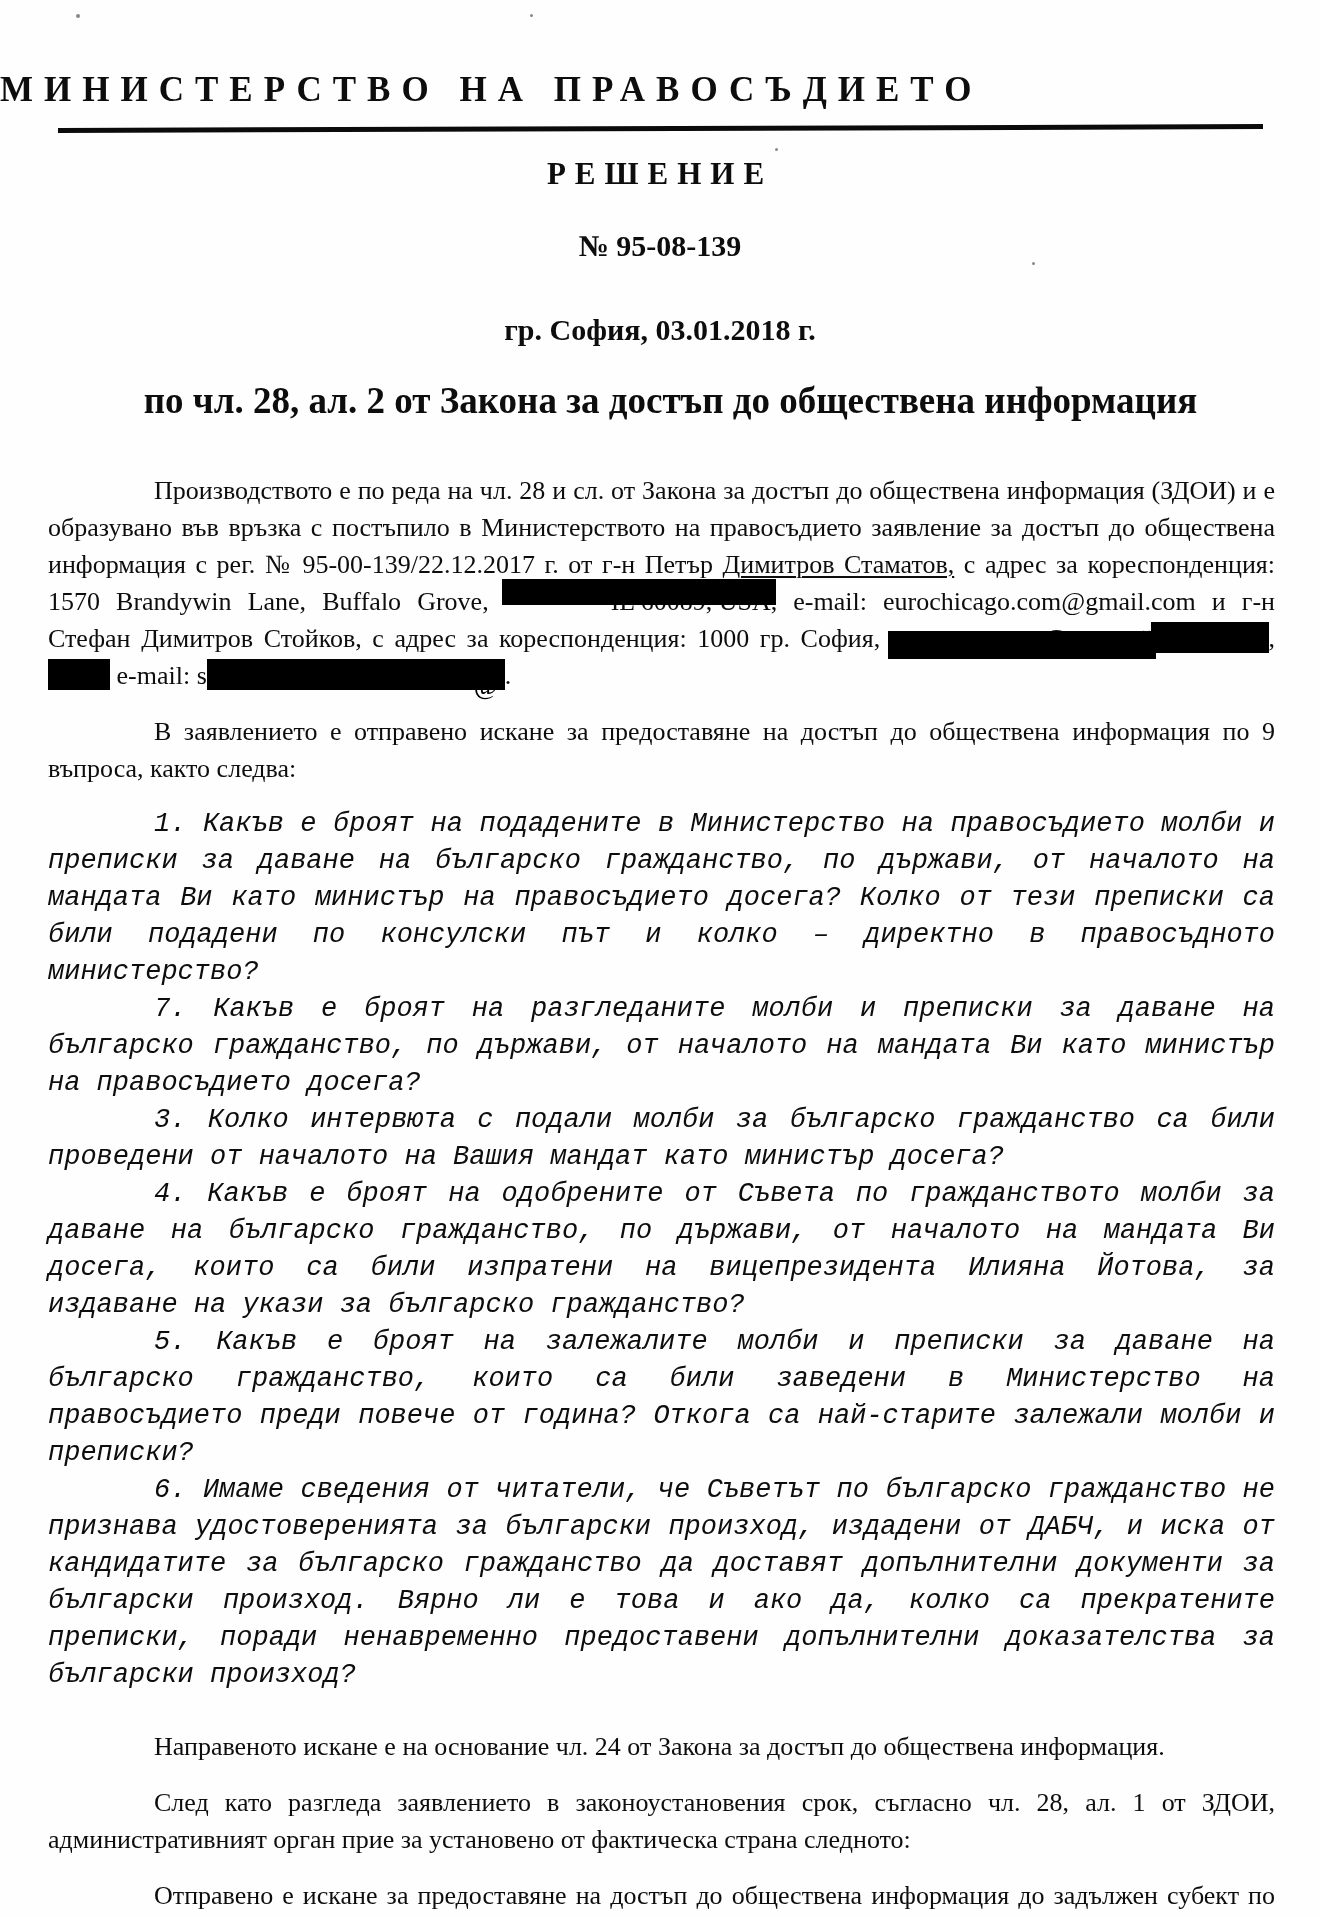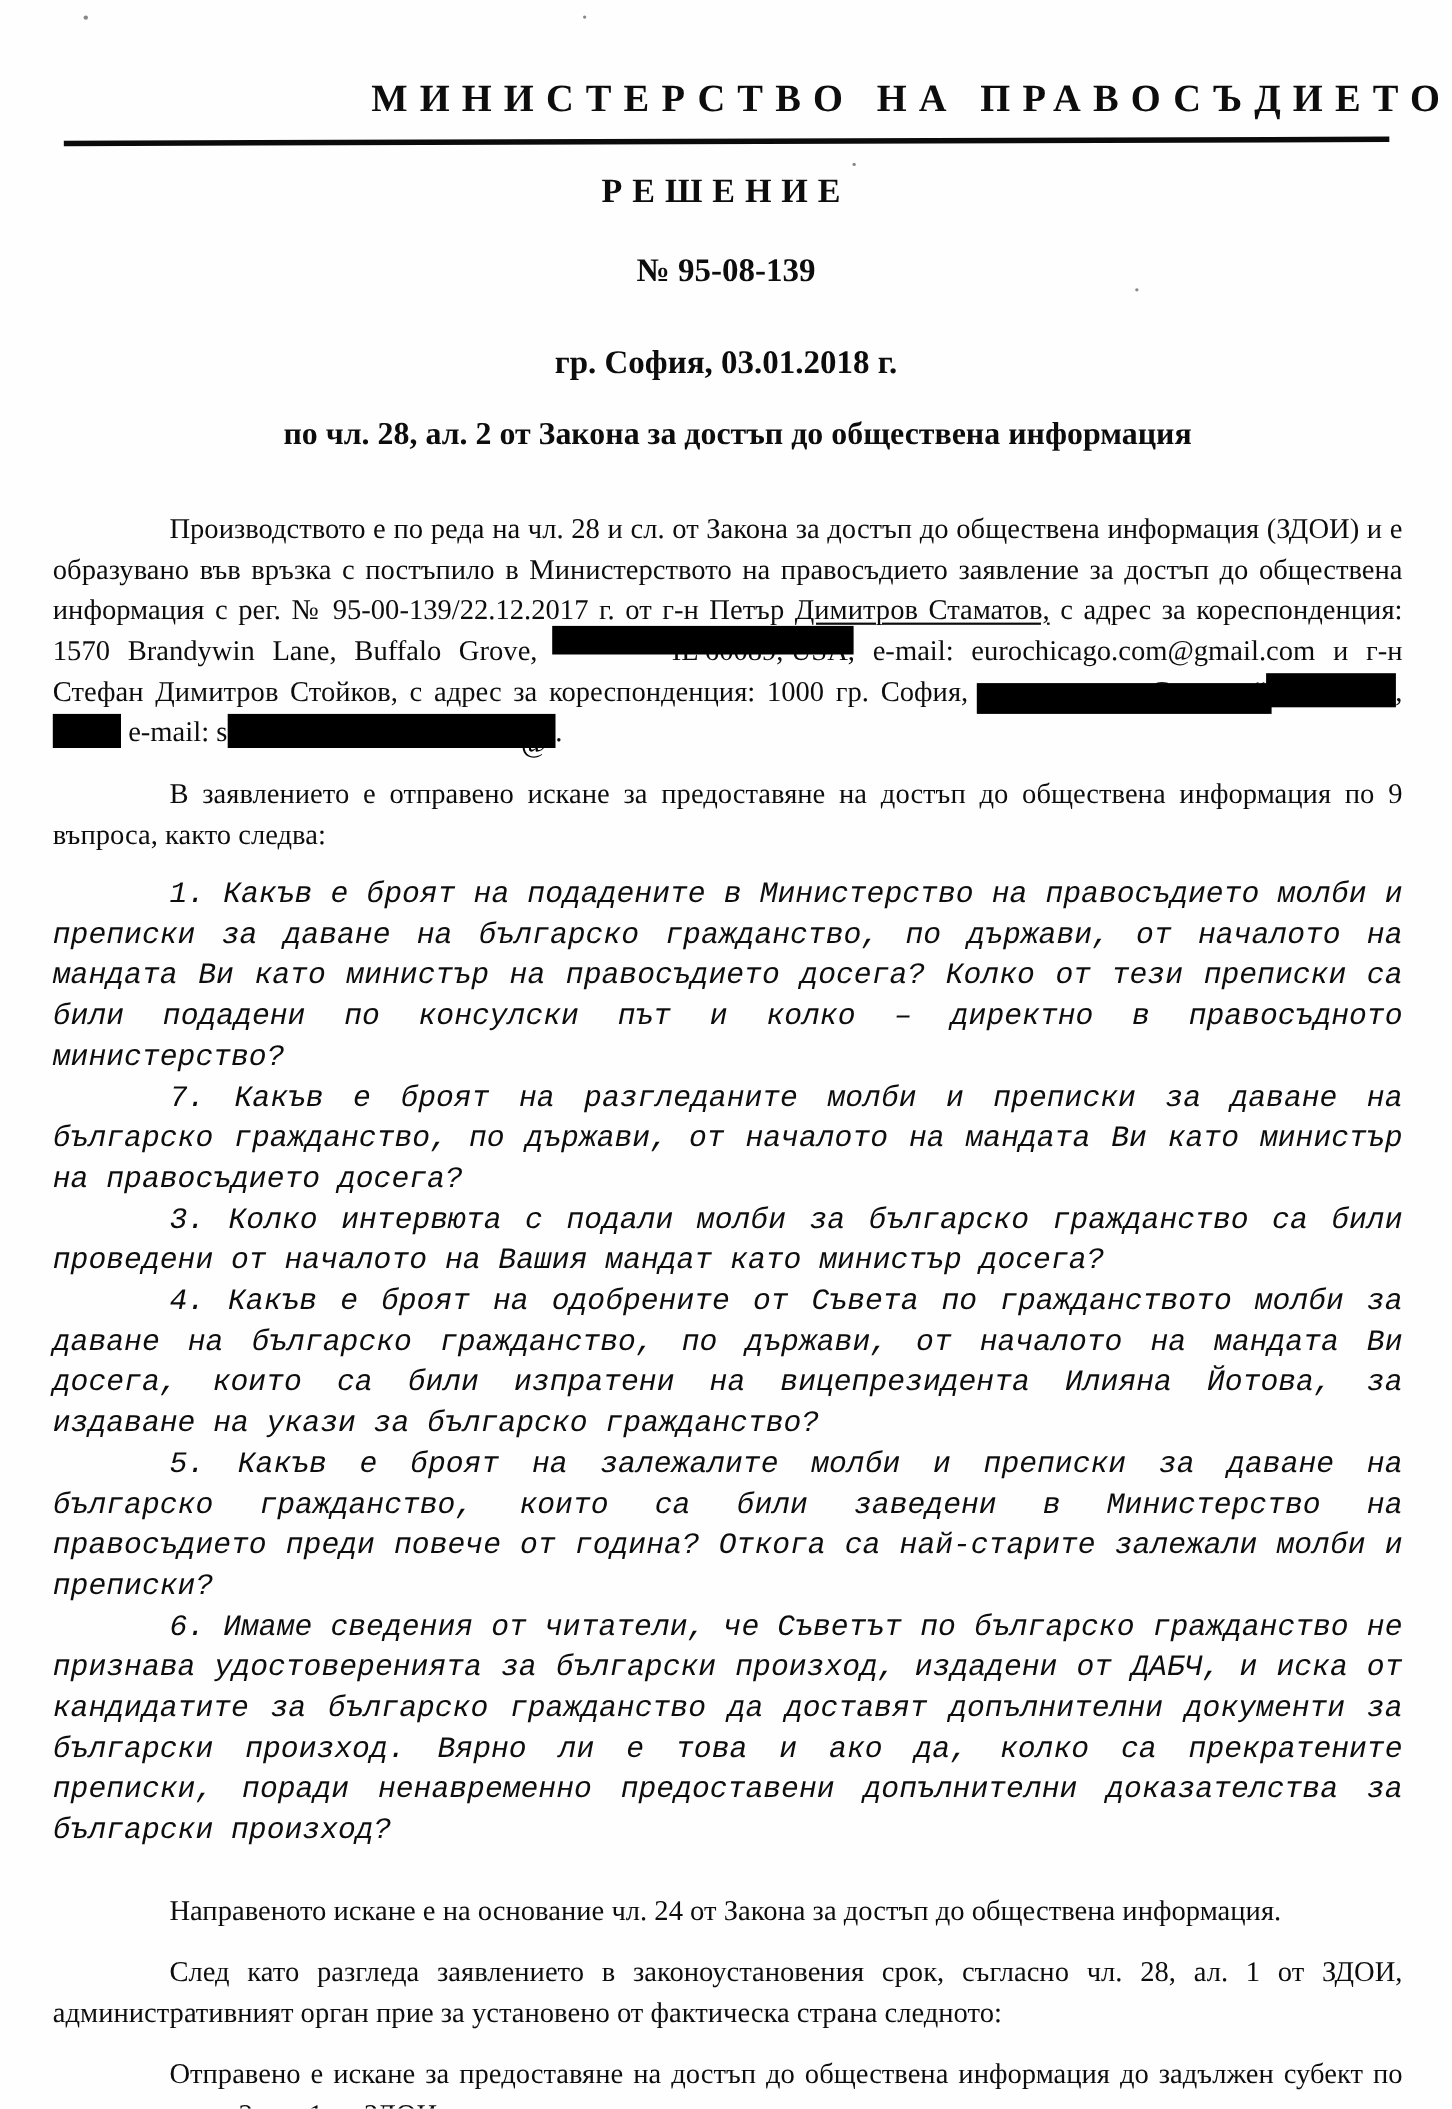--- a/index.html
+++ b/index.html
@@ -9,21 +9,21 @@
     height: 1917px;
     margin: 0 auto;
     background: #fefefe;
     color: #0d0d0d;
     font-family: "Liberation Serif", "DejaVu Serif", serif;
     overflow: hidden;
   }
   
   .ministry {
     padding-top: 70px;
-    text-align: right;
+    text-align: left;
     font-weight: bold;
     font-size: 35px;
     letter-spacing: 11px;
     white-space: nowrap;
   }
   .header-rule {
     position: absolute;
     left: 58px;
     top: 126px;
     width: 1205px;
@@ -47,21 +47,21 @@
   .place-date {
     margin-top: 50px;
     text-align: center;
     font-weight: bold;
     font-size: 30px;
   }
   .subject {
     margin-top: 32px;
     text-align: center;
     font-weight: bold;
-    font-size: 29px;
+    font-size: 37px;
     padding-left: 21px;
   }
   
   main {
     display: block;
     margin-top: 50px;
     padding: 0 45px 0 48px;
   }
   main p {
     margin: 0 0 19px 0;

